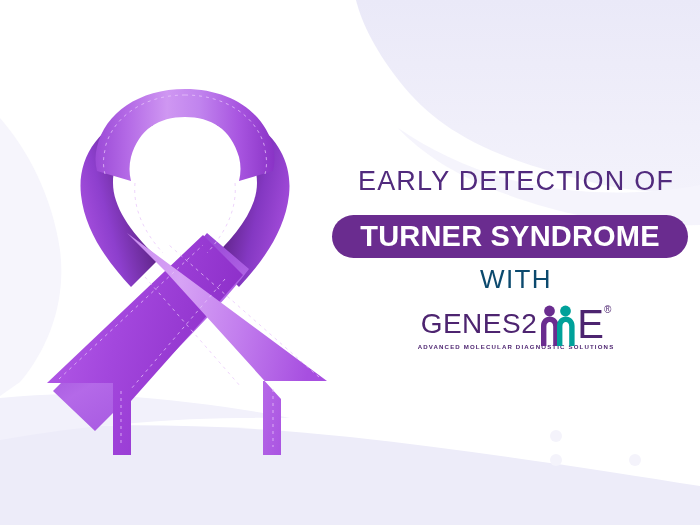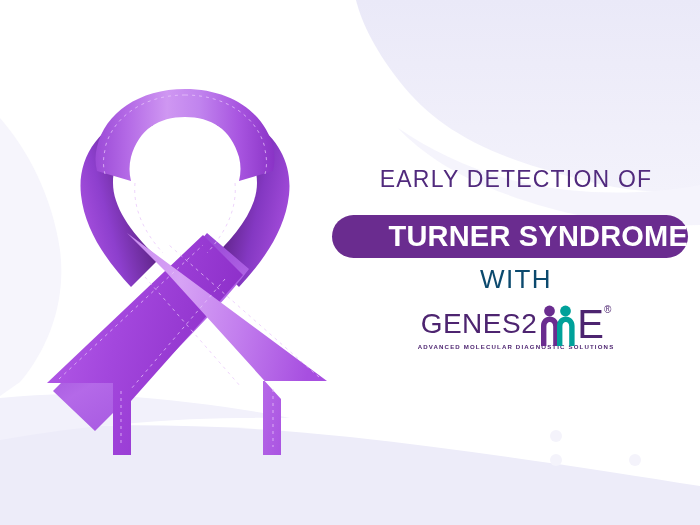--- a/index.html
+++ b/index.html
@@ -37,39 +37,39 @@
     height: 400px;
   }
 
   
   .headline {
     position: absolute;
     left: 340px;
     top: 168px;
     width: 352px;
     text-align: center;
-    font-size: 23px;
+    font-size: 27px;
     line-height: 1;
     letter-spacing: 1.2px;
     color: #512a7d;
     font-weight: 400;
     white-space: nowrap;
   }
 
   .banner {
     position: absolute;
     left: 332px;
     top: 215px;
     width: 356px;
     height: 43px;
     background: #6a2c8f;
     border-radius: 22px;
     display: flex;
     align-items: center;
-    justify-content: flex-end;
+    justify-content: center;
   }
   .banner-text {
     color: #ffffff;
     font-size: 29px;
     font-weight: 700;
     letter-spacing: 0.2px;
     line-height: 1;
     white-space: nowrap;
   }
 

